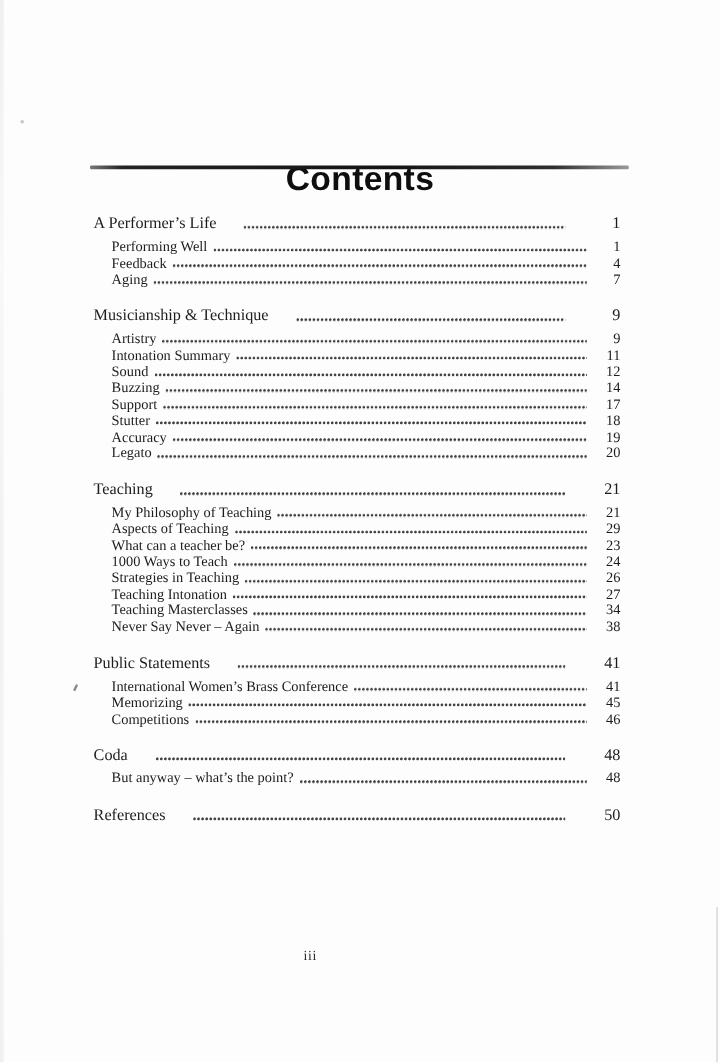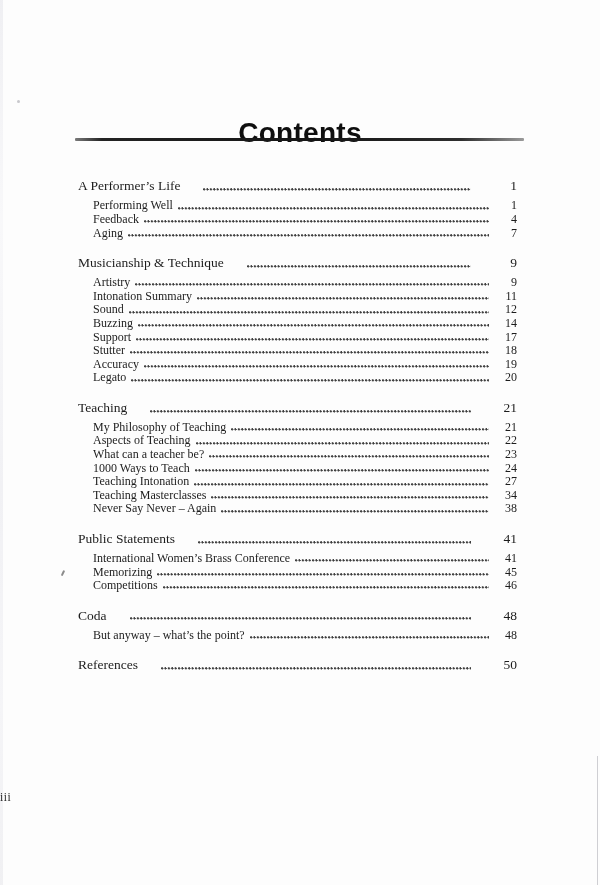--- a/index.html
+++ b/index.html
@@ -43,21 +43,21 @@
     position: absolute;
     left: 62px; top: 570px;
     width: 1.6px; height: 6px;
     background: #6e6e6e;
     transform: rotate(26deg);
     border-radius: 1px;
     opacity: .8;
   }
   .title {
     position: absolute;
-    top: 100px; left: 0;
+    top: 116px; left: 0;
     width: 100%;
     text-align: center;
     font-family: "Liberation Sans", sans-serif;
     font-weight: 700;
     font-size: 28px;
     line-height: 1;
     letter-spacing: 0.3px;
     color: #0e0e0e;
   }
   .rule {
@@ -105,21 +105,21 @@
   .row .pagenum {
     min-width: 24px;
     text-align: right;
     white-space: nowrap;
     line-height: 1.02;
   }
   .folio {
     position: absolute;
     top: 791px; left: 0;
     width: 517px;
-    text-align: left;
+    text-align: center;
     font-size: 11.5px;
     color: #2a2a2a;
     letter-spacing: 0.5px;
   }
 </style>
 </head>
 <body>
 
 <div class="page" style="--bg-color: #fdfdfd; --text-color: #1c1c1c; --dot-color: #3d3d3d;">
   <div class="edge-left"></div>
@@ -207,31 +207,36 @@
           <span class="pagenum">21</span>
         </div>
         <div class="row sub">
           <span class="label">My Philosophy of Teaching</span>
           <span class="leader"></span>
           <span class="pagenum">21</span>
         </div>
         <div class="row sub">
           <span class="label">Aspects of Teaching</span>
           <span class="leader"></span>
-          <span class="pagenum">22</span>
+          <span class="pagenum">29</span>
         </div>
         <div class="row sub">
           <span class="label">What can a teacher be?</span>
           <span class="leader"></span>
           <span class="pagenum">23</span>
         </div>
         <div class="row sub">
           <span class="label">1000 Ways to Teach</span>
           <span class="leader"></span>
           <span class="pagenum">24</span>
+        </div>
+        <div class="row sub">
+          <span class="label">Strategies in Teaching</span>
+          <span class="leader"></span>
+          <span class="pagenum">26</span>
         </div>
         <div class="row sub">
           <span class="label">Teaching Intonation</span>
           <span class="leader"></span>
           <span class="pagenum">27</span>
         </div>
         <div class="row sub">
           <span class="label">Teaching Masterclasses</span>
           <span class="leader"></span>
           <span class="pagenum">34</span>

